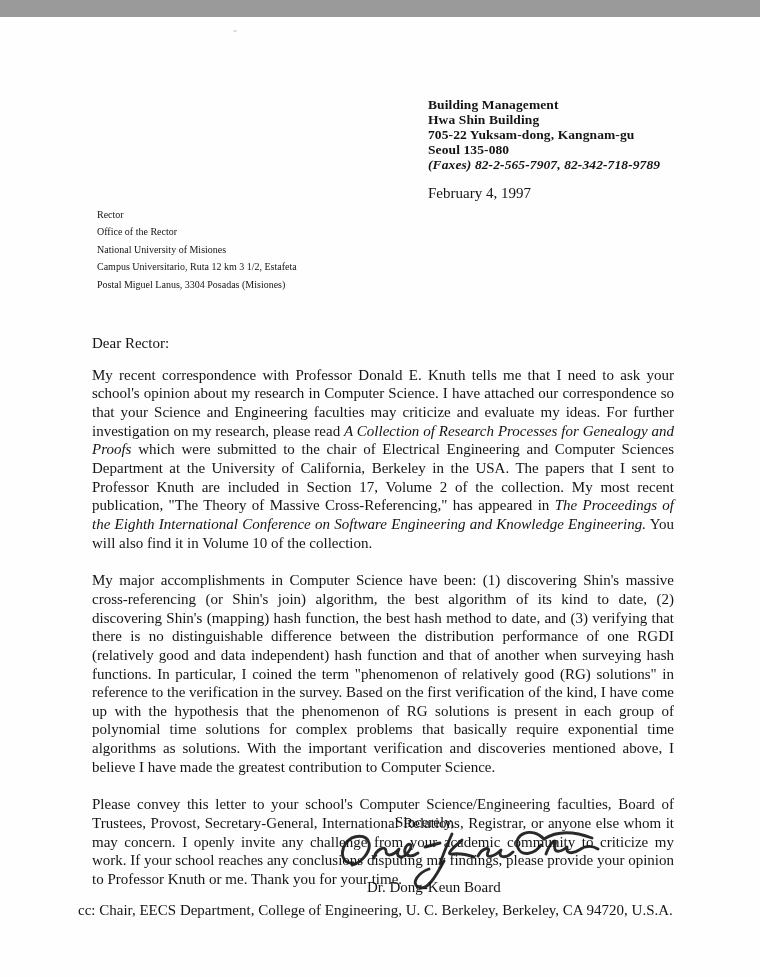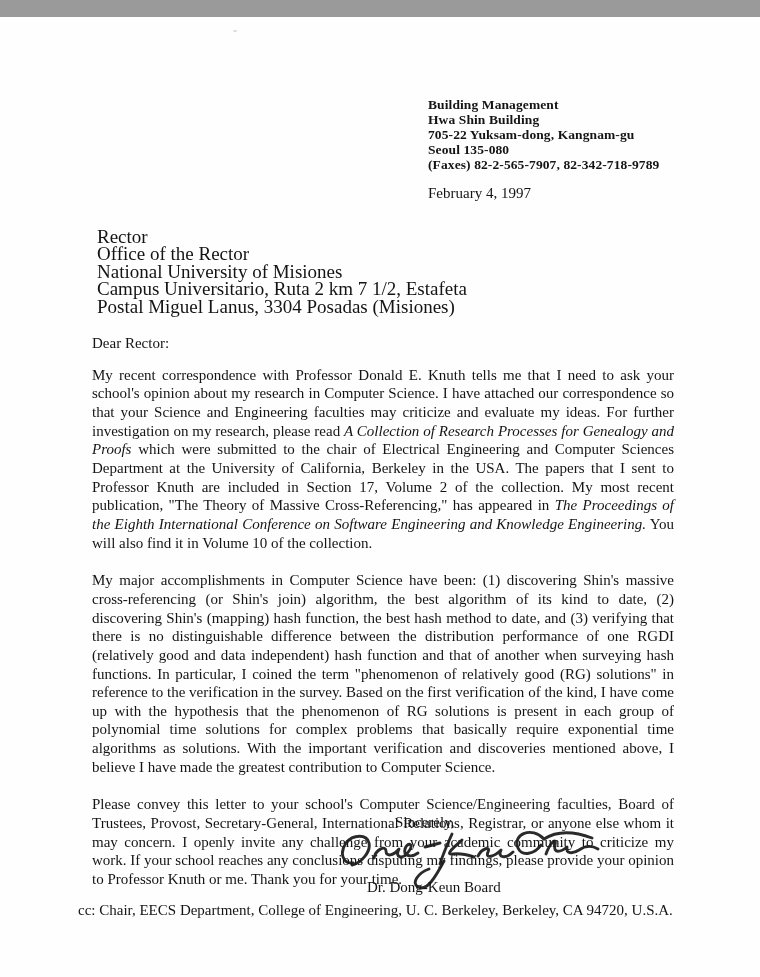--- a/index.html
+++ b/index.html
@@ -24,34 +24,35 @@
   .sender {
     left: 428px;
     top: 80px;
     font-size: 13.5px;
     line-height: 15px;
     font-weight: bold;
     letter-spacing: .1px;
     white-space: nowrap;
   }
   .sender .fax {
+    font-style: italic;
     margin-top: 0px;
   }
 
   .date-line {
     left: 428px;
     top: 168px;
     font-size: 15px;
     white-space: nowrap;
   }
 
   .recipient {
     left: 97px;
-    top: 211px;
-    font-size: 19px;
+    top: 189px;
+    font-size: 10px;
     line-height: 17.4px;
     white-space: nowrap;
   }
 
   .letter-body {
     left: 92px;
     top: 317px;
     width: 582px;
     font-size: 15px;
     line-height: 18.65px;
@@ -117,21 +118,21 @@
     <div>Seoul 135-080</div>
     <div class="fax">(Faxes)   82-2-565-7907,   82-342-718-9789</div>
   </div>
 
   <div class="abs date-line">February 4, 1997</div>
 
   <div class="abs recipient">
     <div>Rector</div>
     <div>Office of the Rector</div>
     <div>National University of Misiones</div>
-    <div>Campus Universitario, Ruta 2 km 7 1/2, Estafeta</div>
+    <div>Campus Universitario, Ruta 12 km 3 1/2, Estafeta</div>
     <div>Postal Miguel Lanus, 3304 Posadas (Misiones)</div>
   </div>
 
   <div class="abs letter-body">
     <div class="salutation">Dear Rector:</div>
     <p><span>My recent correspondence with Professor Donald E. Knuth tells me that I need to ask your school's opinion about my research in Computer Science.  I have attached our correspondence so that your Science and Engineering faculties may criticize and evaluate my ideas.  For further investigation on my research, please read </span><i>A Collection of Research Processes for Genealogy and Proofs</i><span> which were submitted to the chair of Electrical Engineering and Computer Sciences Department at the University of California, Berkeley in the USA.  The papers that I sent to Professor Knuth are included in Section 17, Volume 2 of the collection.  My most recent publication, "The Theory of Massive Cross-Referencing," has appeared in </span><i>The Proceedings of the Eighth International Conference on Software Engineering and Knowledge Engineering.</i><span>  You will also find it in Volume 10 of the collection.</span></p>
     <p><span>My major accomplishments in Computer Science have been: (1) discovering Shin's massive cross-referencing (or Shin's join) algorithm, the best algorithm of its kind to date, (2) discovering Shin's (mapping) hash function, the best hash method to date, and (3) verifying that there is no distinguishable difference between the distribution performance of one RGDI (relatively good and data independent) hash function and that of another when surveying hash functions.  In particular, I coined the term "phenomenon of relatively good (RG) solutions" in reference to the verification in the survey.  Based on the first verification of the kind, I have come up with the hypothesis that the phenomenon of RG solutions is present in each group of polynomial time solutions for complex problems that basically require exponential time algorithms as solutions. With the important verification and discoveries mentioned above, I believe I have made the greatest contribution to Computer Science.</span></p>
     <p><span>Please convey this letter to your school's Computer Science/Engineering faculties, Board of Trustees, Provost, Secretary-General, International Relations, Registrar, or anyone else whom it may concern.  I openly invite any challenge from your academic community to criticize my work.  If your school reaches any conclusions disputing my findings, please provide your opinion to Professor Knuth or me. Thank you for your time.</span></p>
   </div>
 

